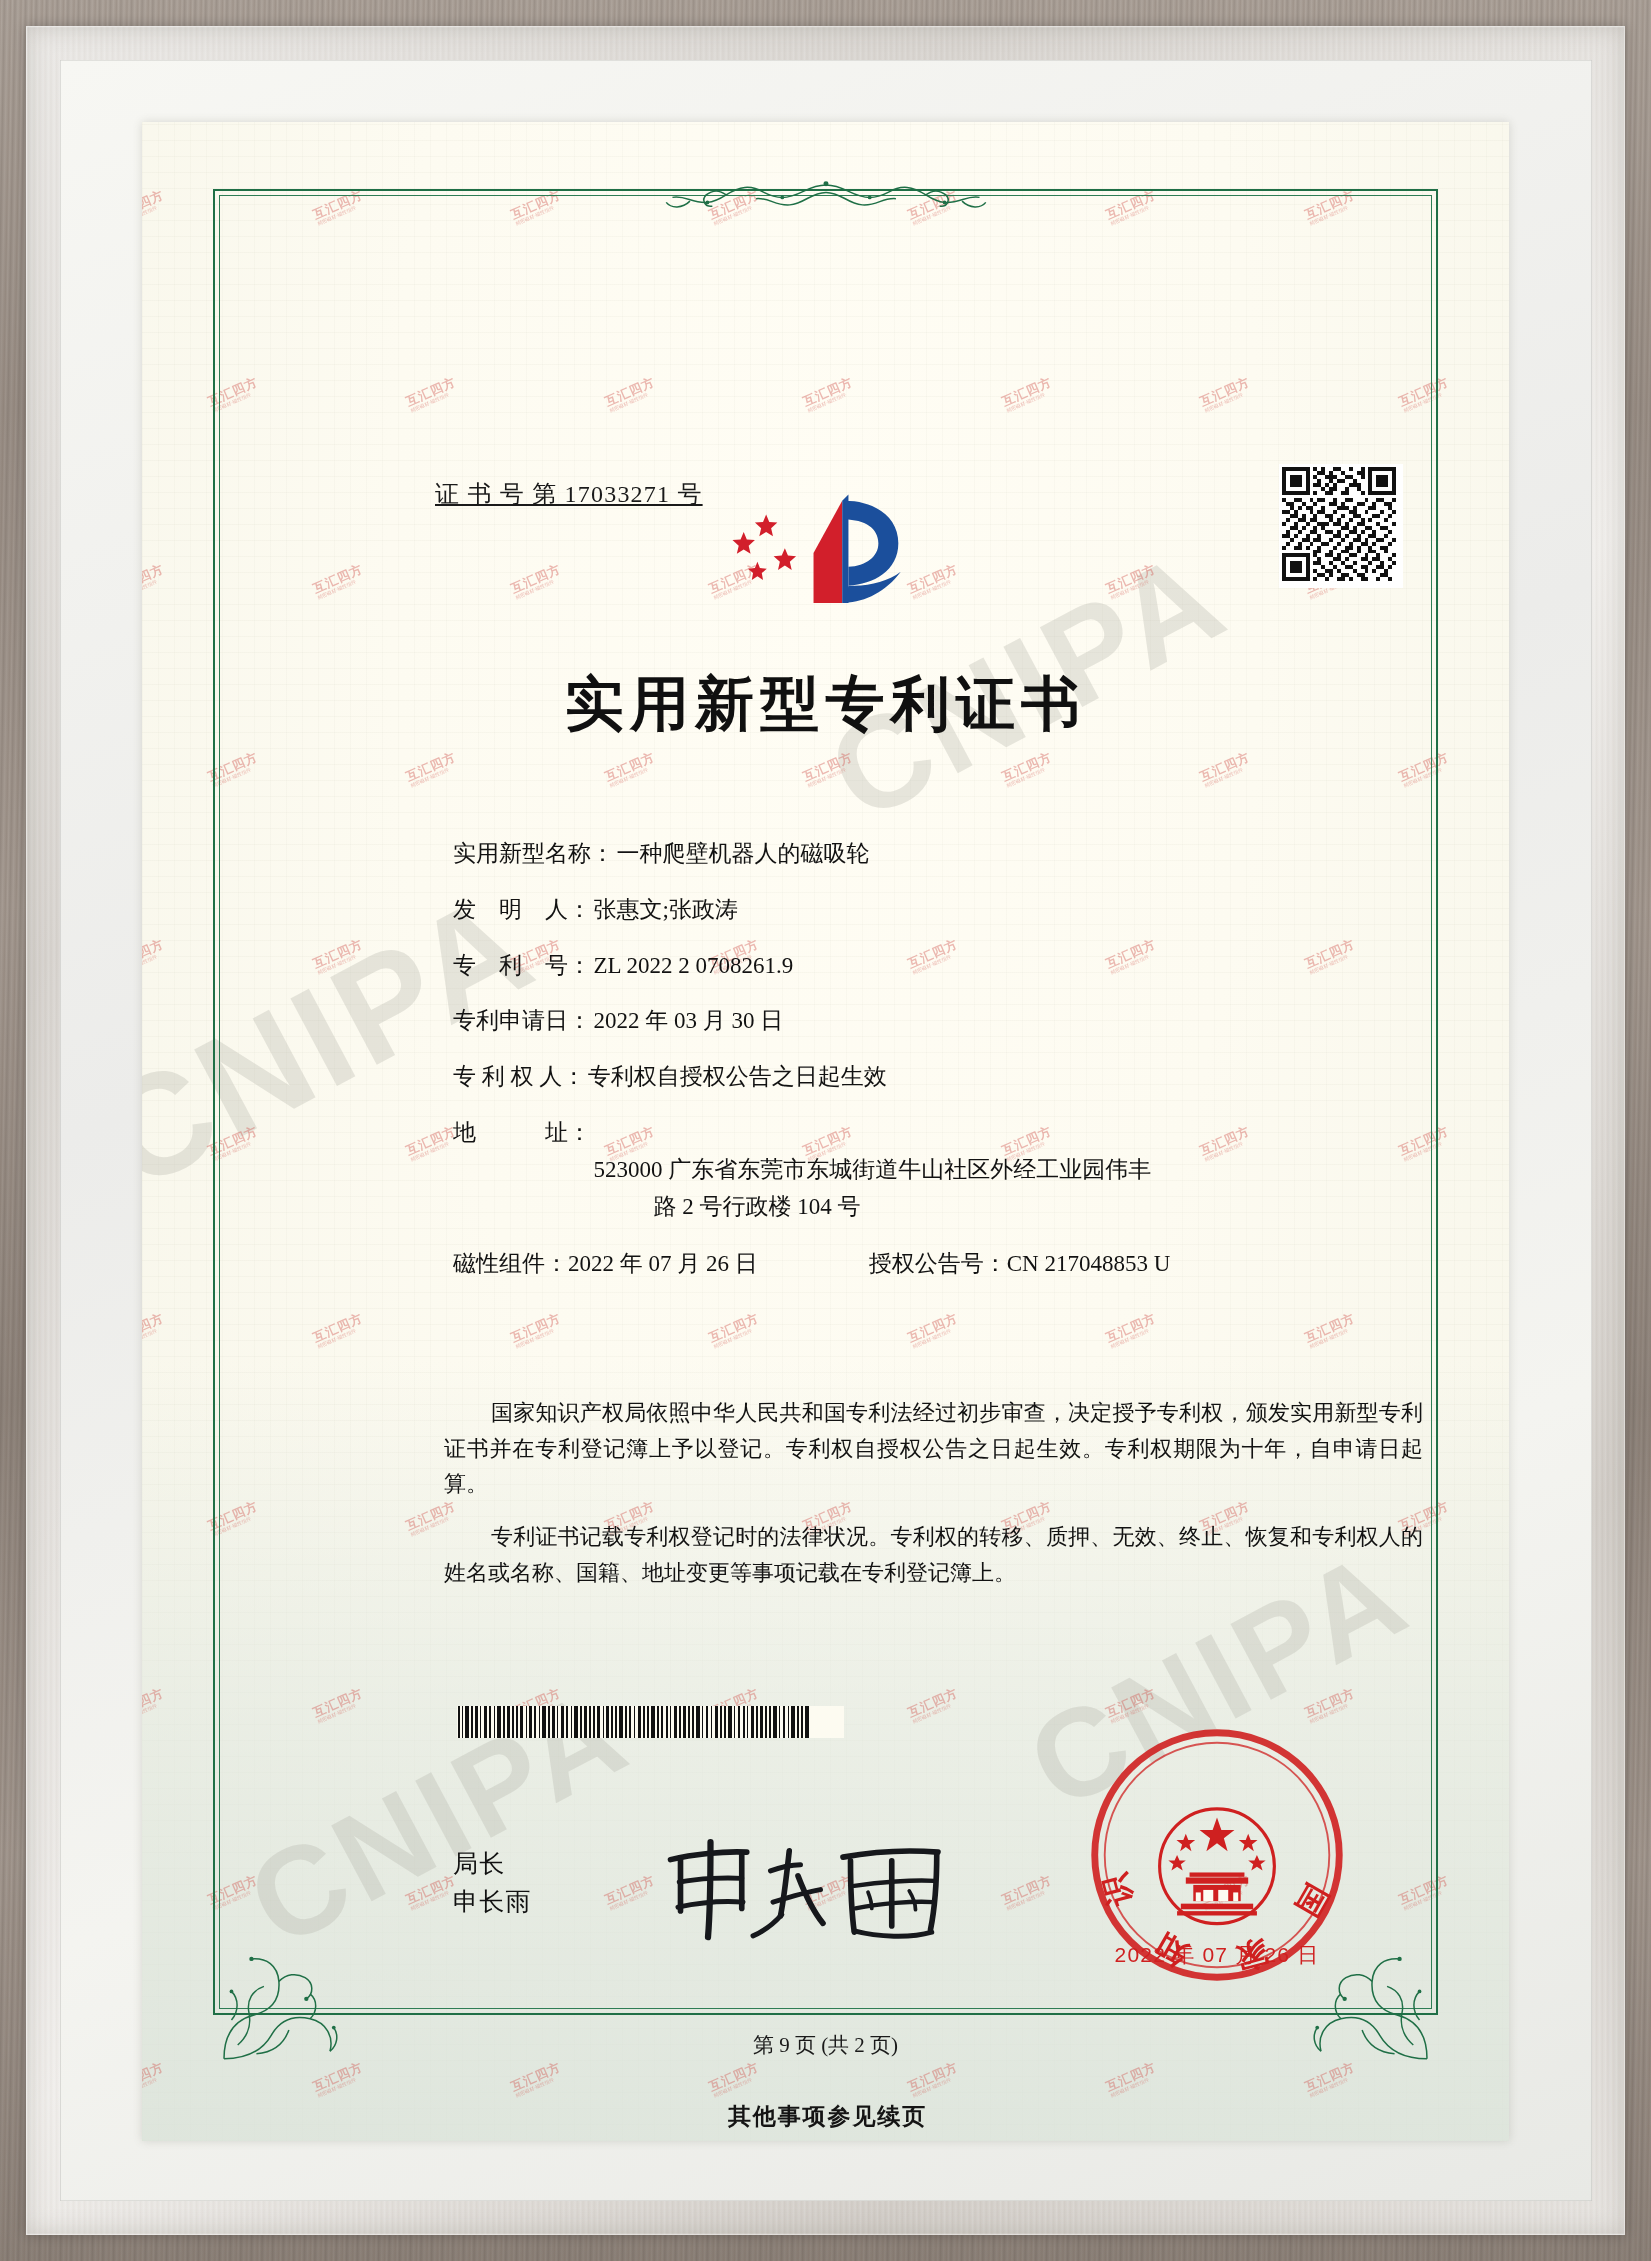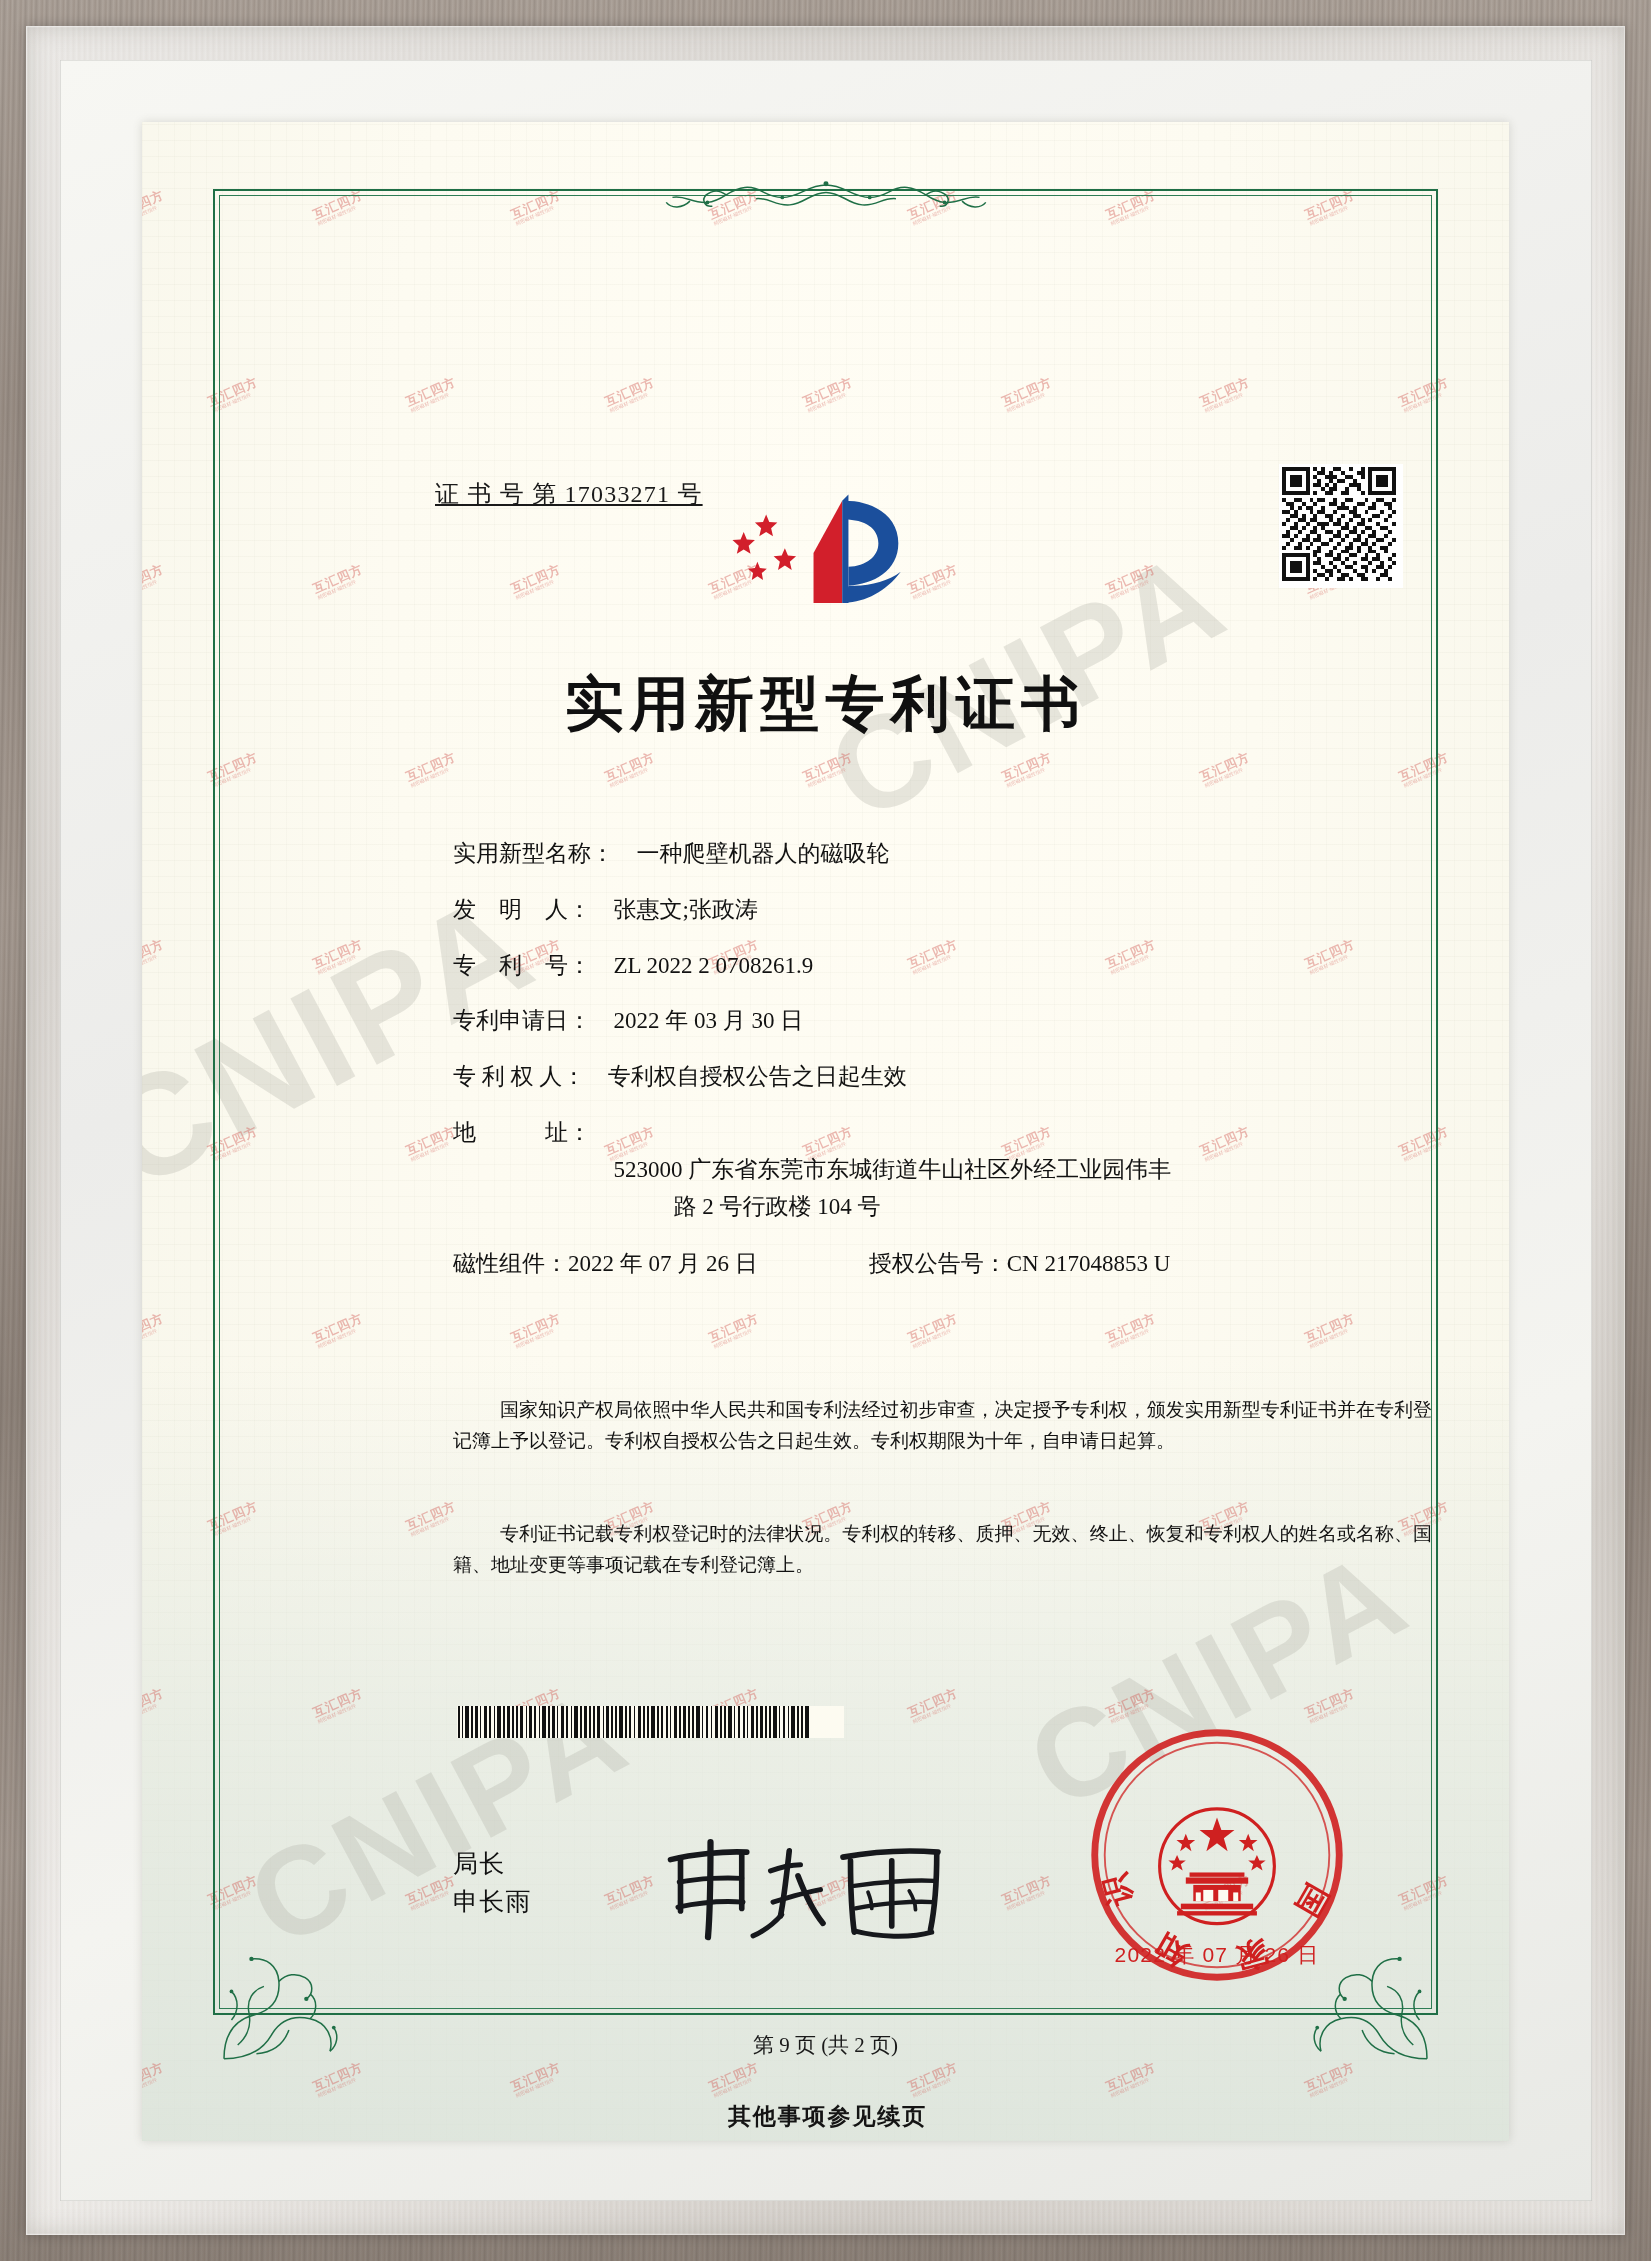--- a/index.html
+++ b/index.html
@@ -155,35 +155,34 @@
   }
 
   .fields { position: absolute; left: 311px; top: 717px; width: 974px; }
   .field-row {
     display: flex;
     align-items: flex-start;
     margin-bottom: 25px;
     font-size: 23px;
     color: #121212;
     line-height: 1.34;
-    gap: 20px;
   }
   .f-label { white-space: pre; flex: 0 0 auto; }
   .f-value { flex: 1 1 auto; padding-left: 2.5px; }
   .field-row.indent-wrap .f-value { display: block; margin-top: 37px; }
   .f-value .second-line { display: block; margin-left: 60px; margin-top: 6.2px; }
 
   .grant-row { display: flex; align-items: baseline; font-size: 23px; color: #121212; margin-bottom: 10px; }
   .grant-row .g2 { margin-left: 111px; }
 
   .para {
     position: absolute;
-    left: 311px;
+    left: 302px;
     width: 979px;
-    font-size: 19px;
+    font-size: 22px;
     line-height: 1.62;
     color: #121212;
     text-align: justify;
     text-indent: 47px;
   }
   .para-1 { top: 1273px; }
   .para-2 { top: 1397px; }
 
   .barcode { position: absolute; left: 312px; top: 1584px; width: 393px; height: 32px; }
 

